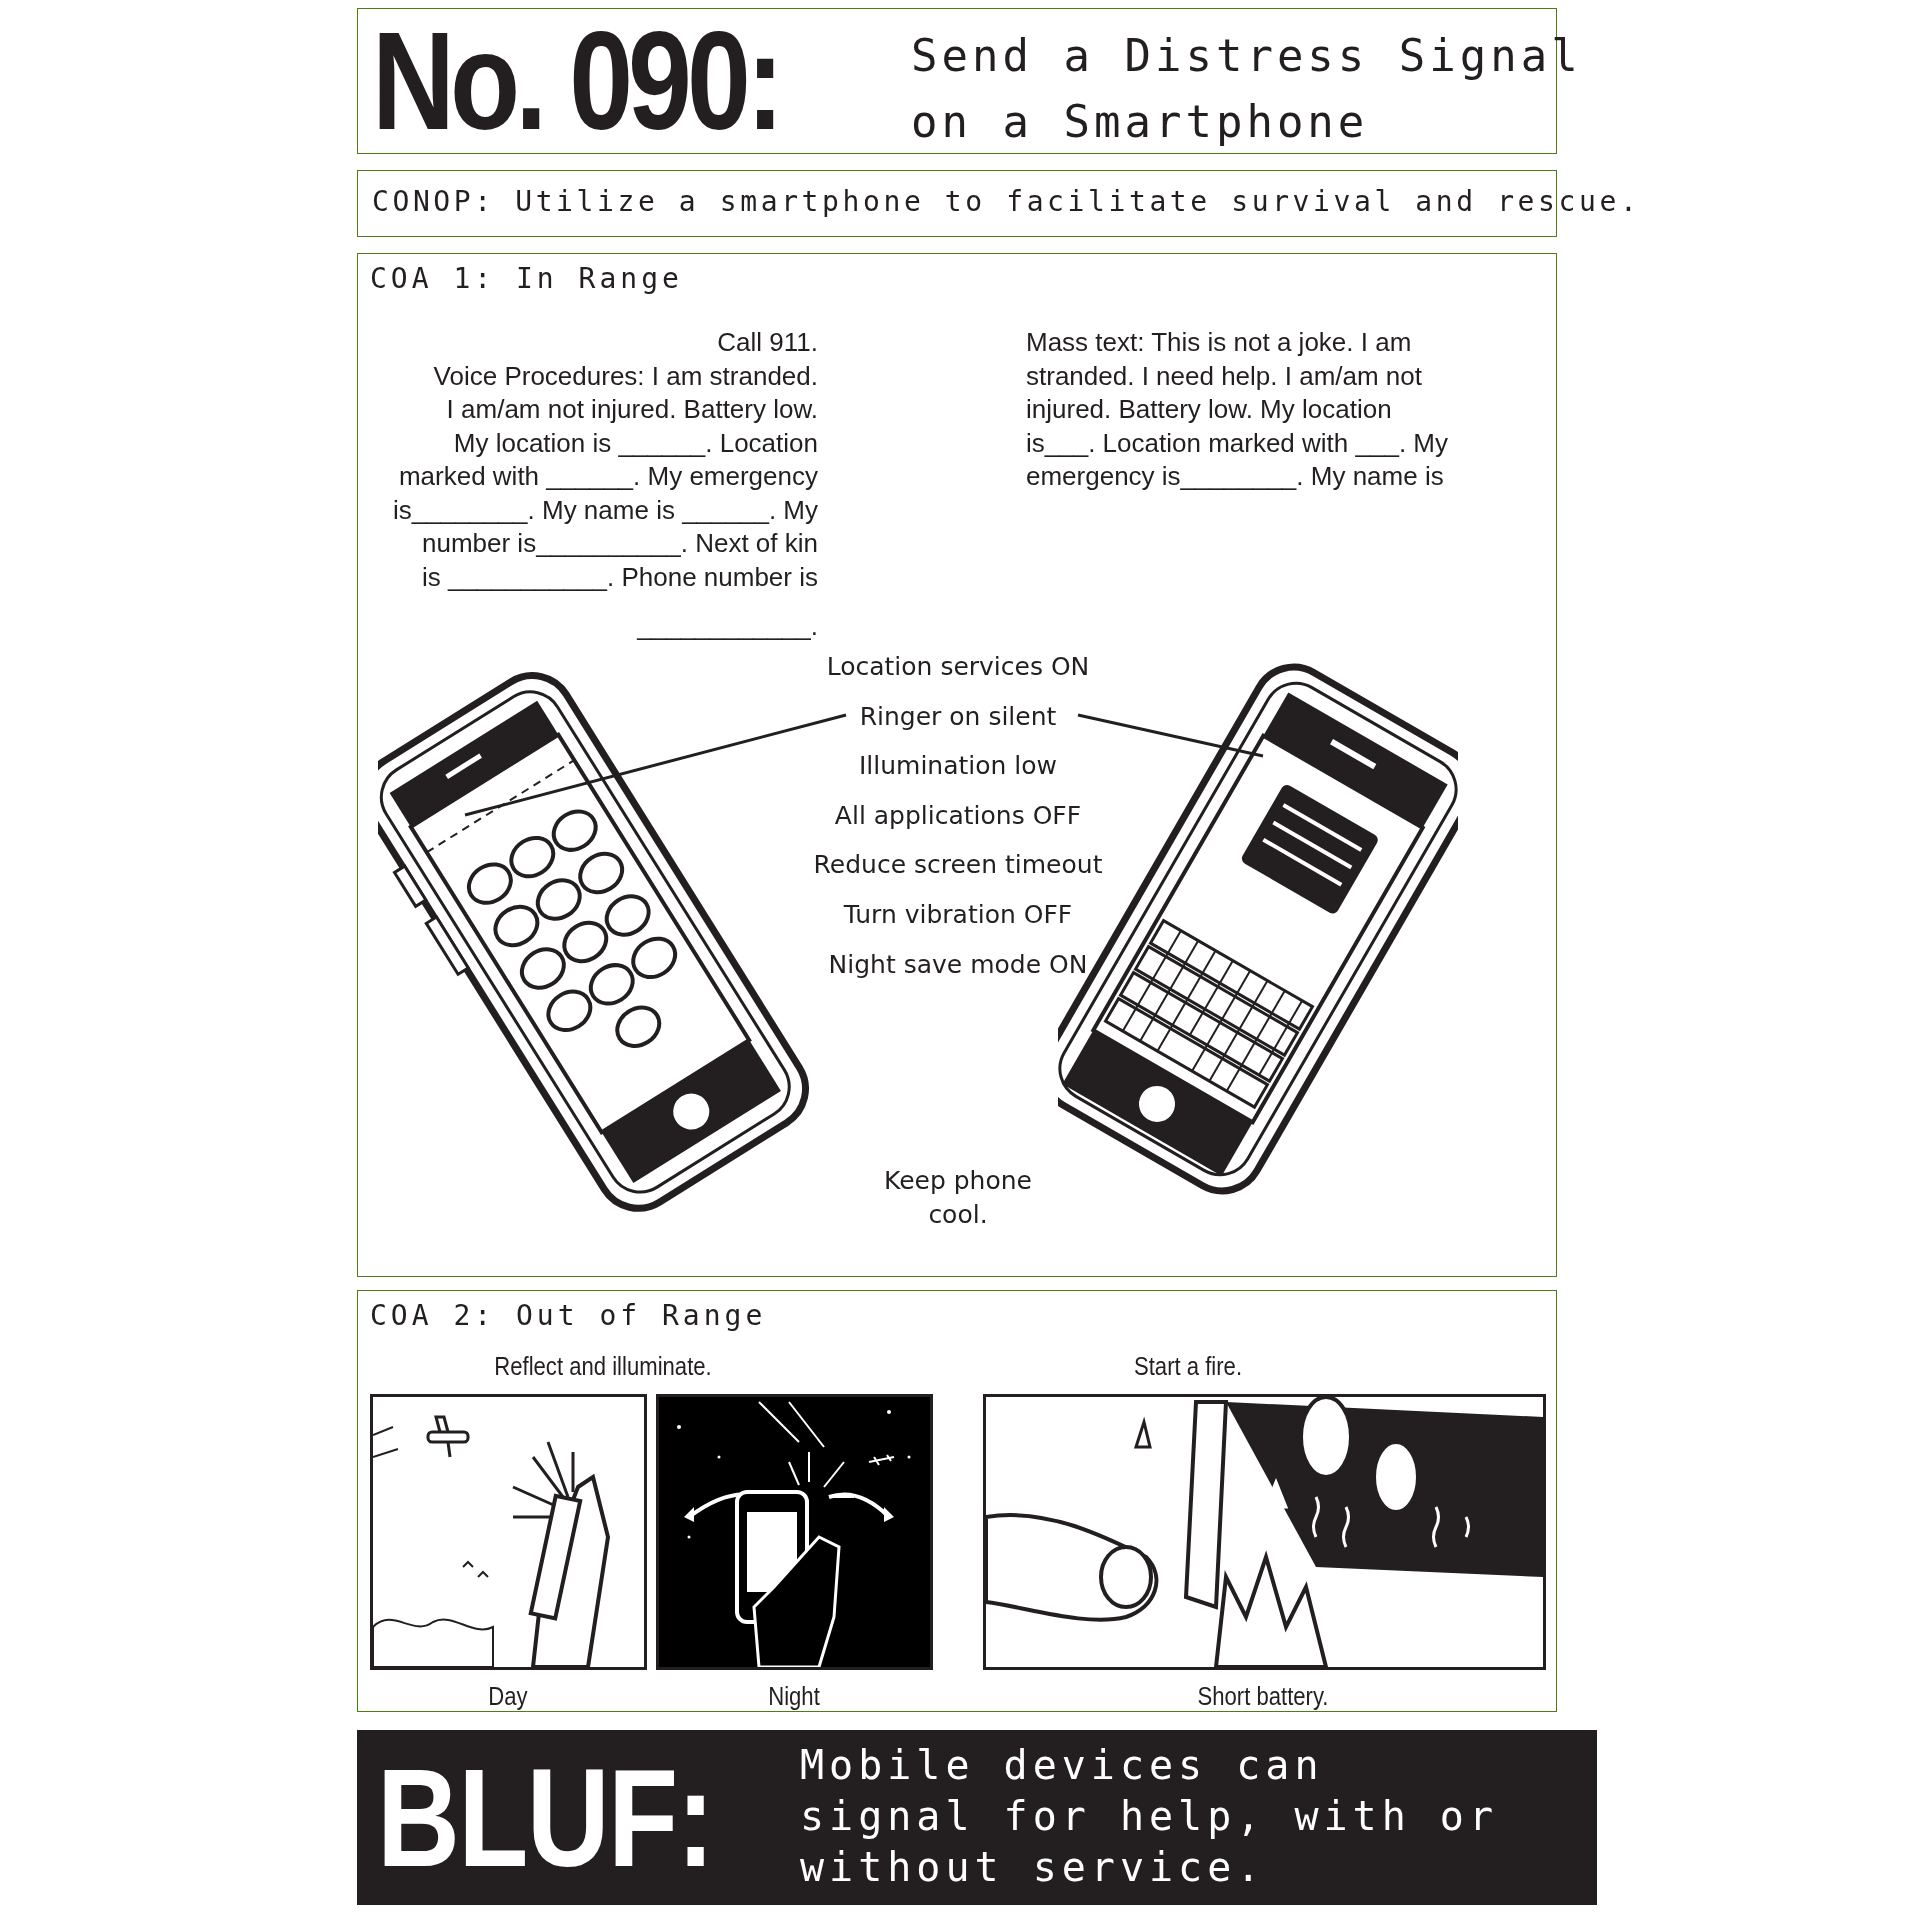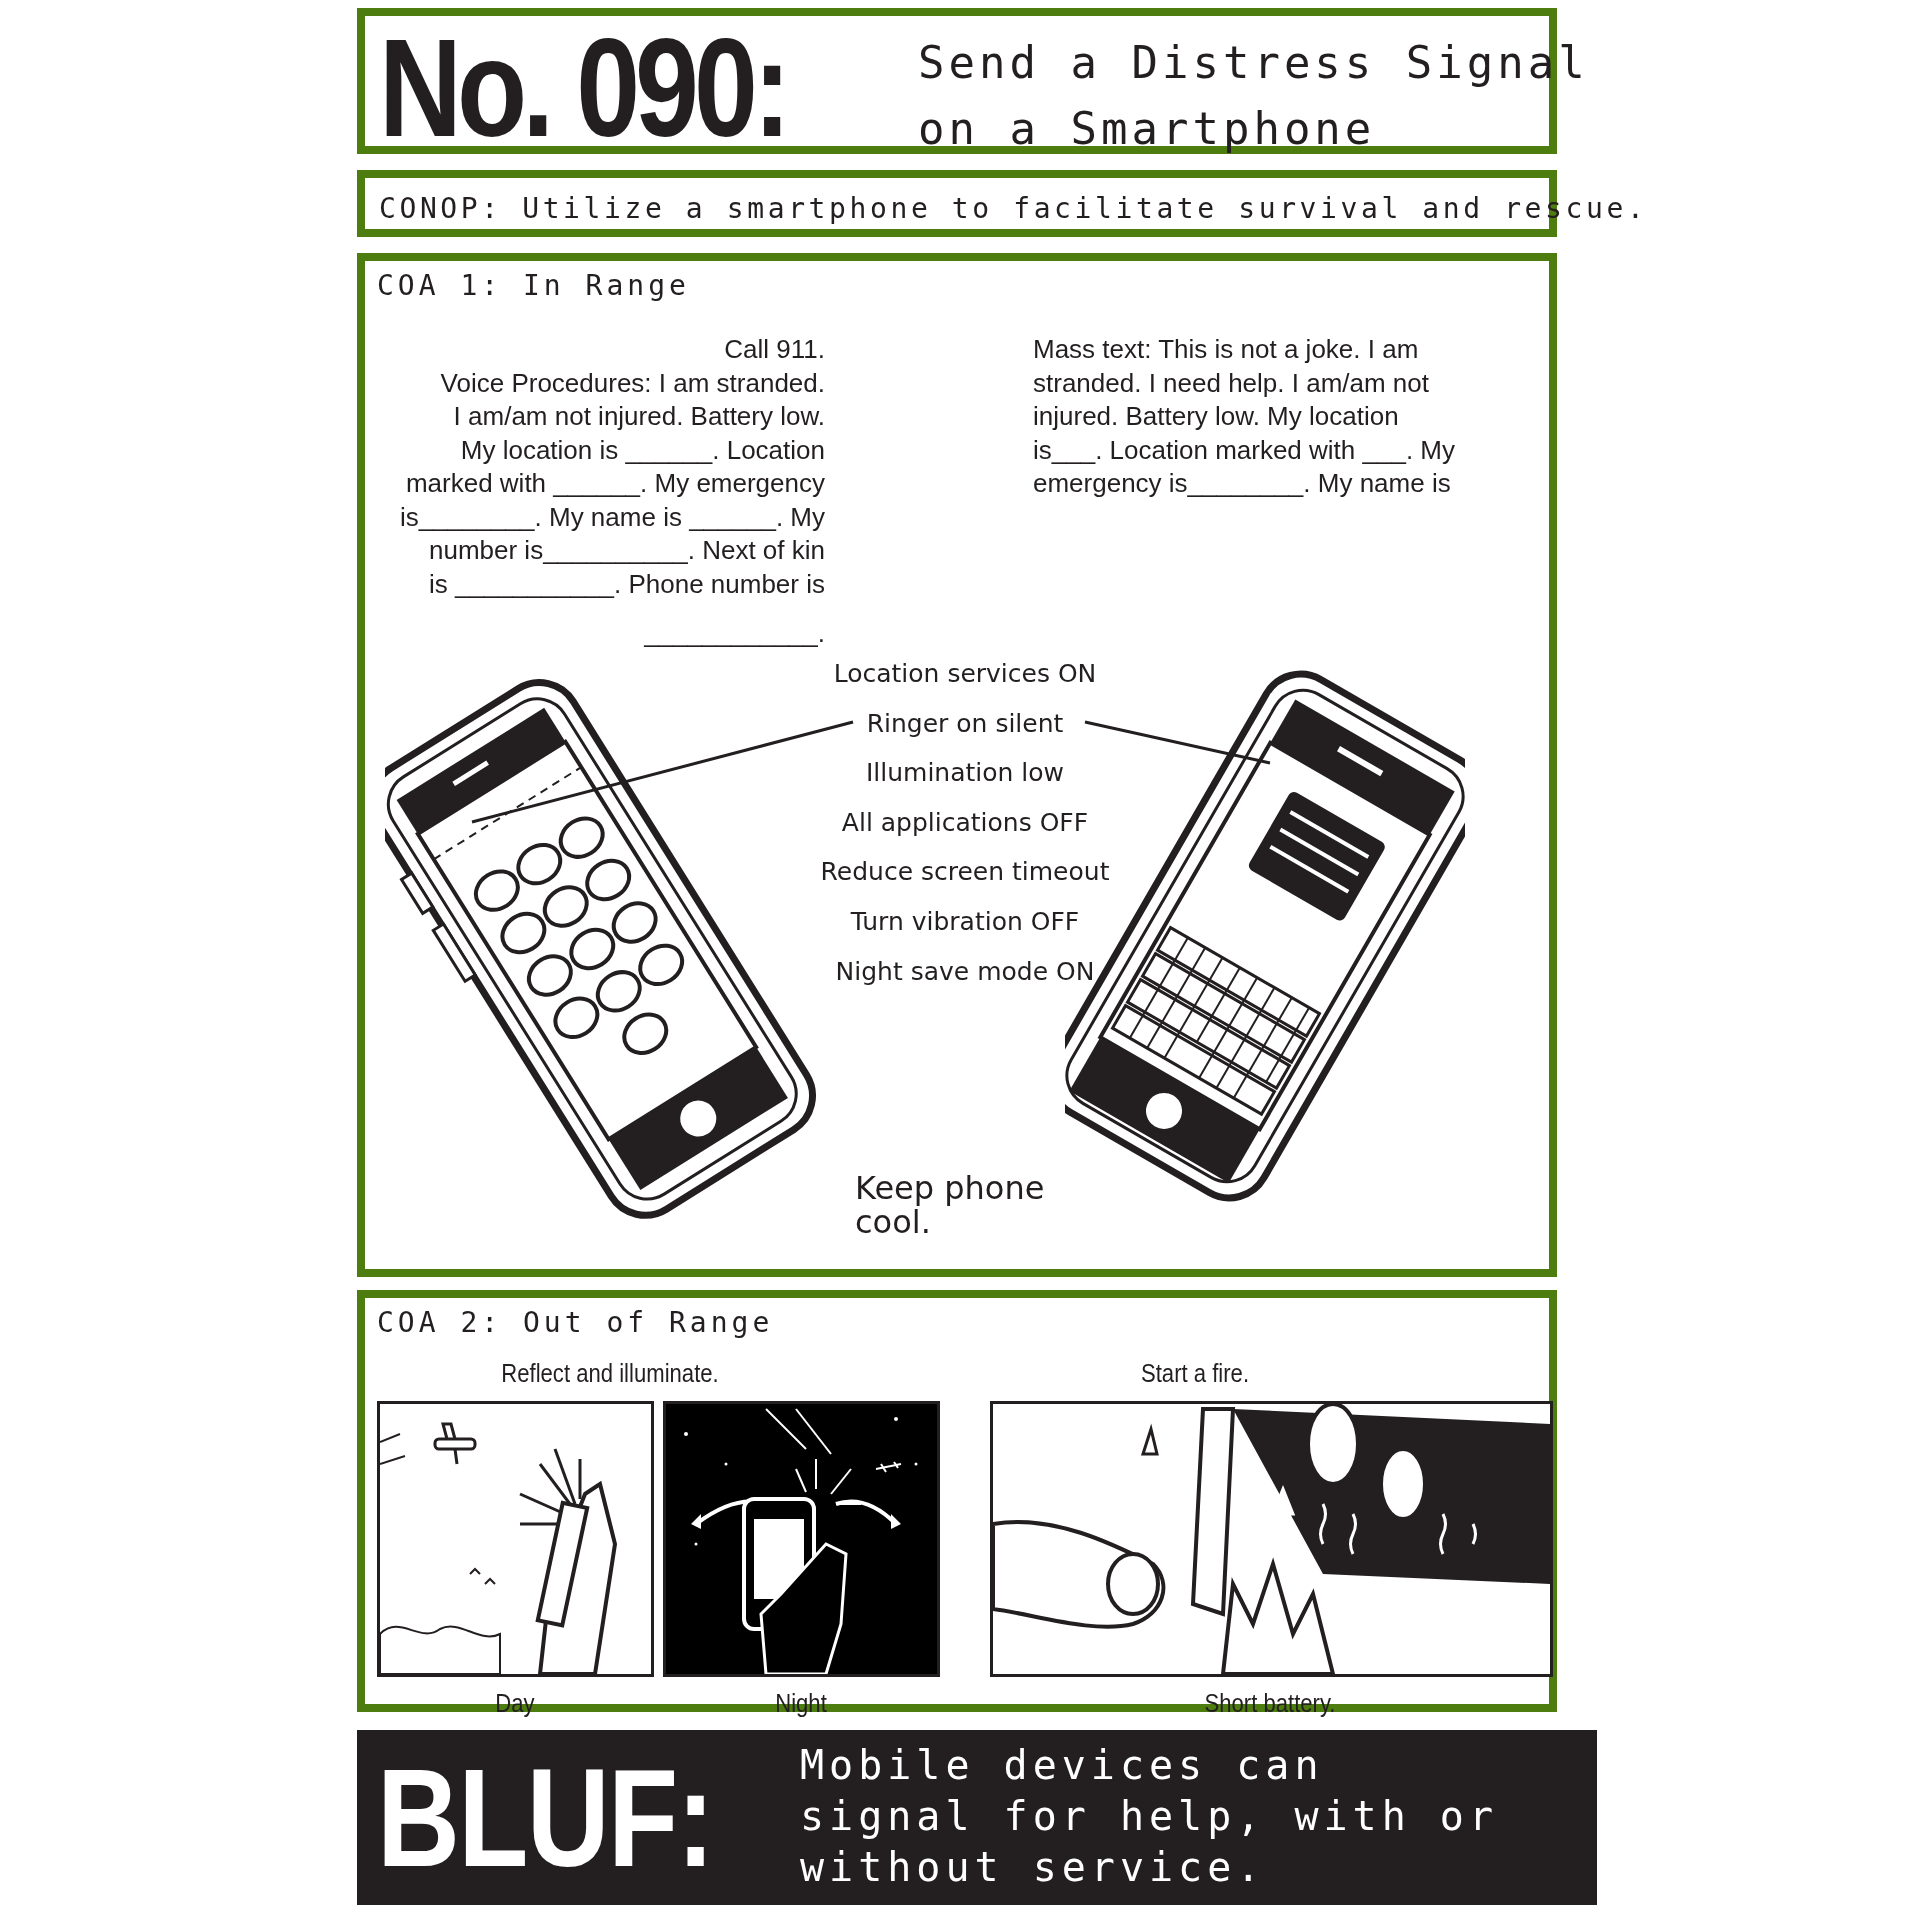--- a/index.html
+++ b/index.html
@@ -1,39 +1,39 @@
 <!DOCTYPE html>
 <html><head>
 <meta charset="utf-8">
 <style>
   html, body { margin:0; padding:0; background:#ffffff; }
   body { width:1913px; height:1913px; position:relative; overflow:hidden; color:#231f20; }
   .mono { font-family: "DejaVu Sans Mono", "Liberation Mono", monospace; }
   .sans { font-family: "DejaVu Sans", "Liberation Sans", sans-serif; }
   .cond { font-family: "Liberation Sans", "DejaVu Sans", sans-serif; }
-  .box { position:absolute; border:8px solid #4d7c0f; box-sizing:border-box; background:#fff; }
+  .box { position:absolute; border:1px solid #4d7c0f; box-sizing:border-box; background:#fff; }
 
   
   #title-box { left:357px; top:8px; width:1200px; height:146px; }
   #title-number { position:absolute; left:14px; top:2px; font-family:"Liberation Sans", sans-serif; font-weight:bold;
     font-size:140px; line-height:140px; letter-spacing:-6px; transform:scaleX(0.82); transform-origin:left top; color:#231f20; }
   #title-text { position:absolute; left:553px; top:14px; font-size:44px; line-height:66px; letter-spacing:4px; white-space:pre; }
 
   
   #conop-box { left:357px; top:170px; width:1200px; height:67px; }
   #conop-text { position:absolute; left:14px; top:14px; font-size:28px; letter-spacing:3.6px; white-space:nowrap; }
 
   
   #coa1-box { left:357px; top:253px; width:1200px; height:1024px; }
   .coa-heading { position:absolute; left:12px; top:8px; font-size:28px; letter-spacing:4px; white-space:pre; }
   #voice-text { position:absolute; left:30px; top:72px; width:430px; font-size:26px; line-height:33.5px;text-align:right; }
   #mass-text { position:absolute; left:668px; top:72px; width:460px; font-size:26px; line-height:33.5px; }
   #checklist { position:absolute; left:440px; top:388px; width:320px; text-align:center; list-style:none; margin:0; padding:0; }
   #checklist li { font-size:25px; line-height:49.6px; white-space:nowrap; }
-  #keep-cool { position:absolute; left:490px; top:910px; width:220px; text-align:left; font-size:32px; line-height:34px; }
+  #keep-cool { position:absolute; left:490px; top:910px; width:220px; text-align:center; font-size:25px; line-height:34px; }
   .phone-svg { position:absolute; }
 
   
   #coa2-box { left:357px; top:1290px; width:1200px; height:422px; }
   .caption { position:absolute; text-align:center; font-size:26px; white-space:nowrap; transform:scaleX(0.85); }
   .panel { position:absolute; border:3px solid #231f20; box-sizing:border-box; overflow:hidden; }
 
   
   #bluf-box { left:357px; top:1730px; width:1240px; height:175px; background:#231f20; border:none; }
   #bluf-label { position:absolute; left:20px; top:18px; font-family:"Liberation Sans", sans-serif; font-weight:bold; color:#fff;

